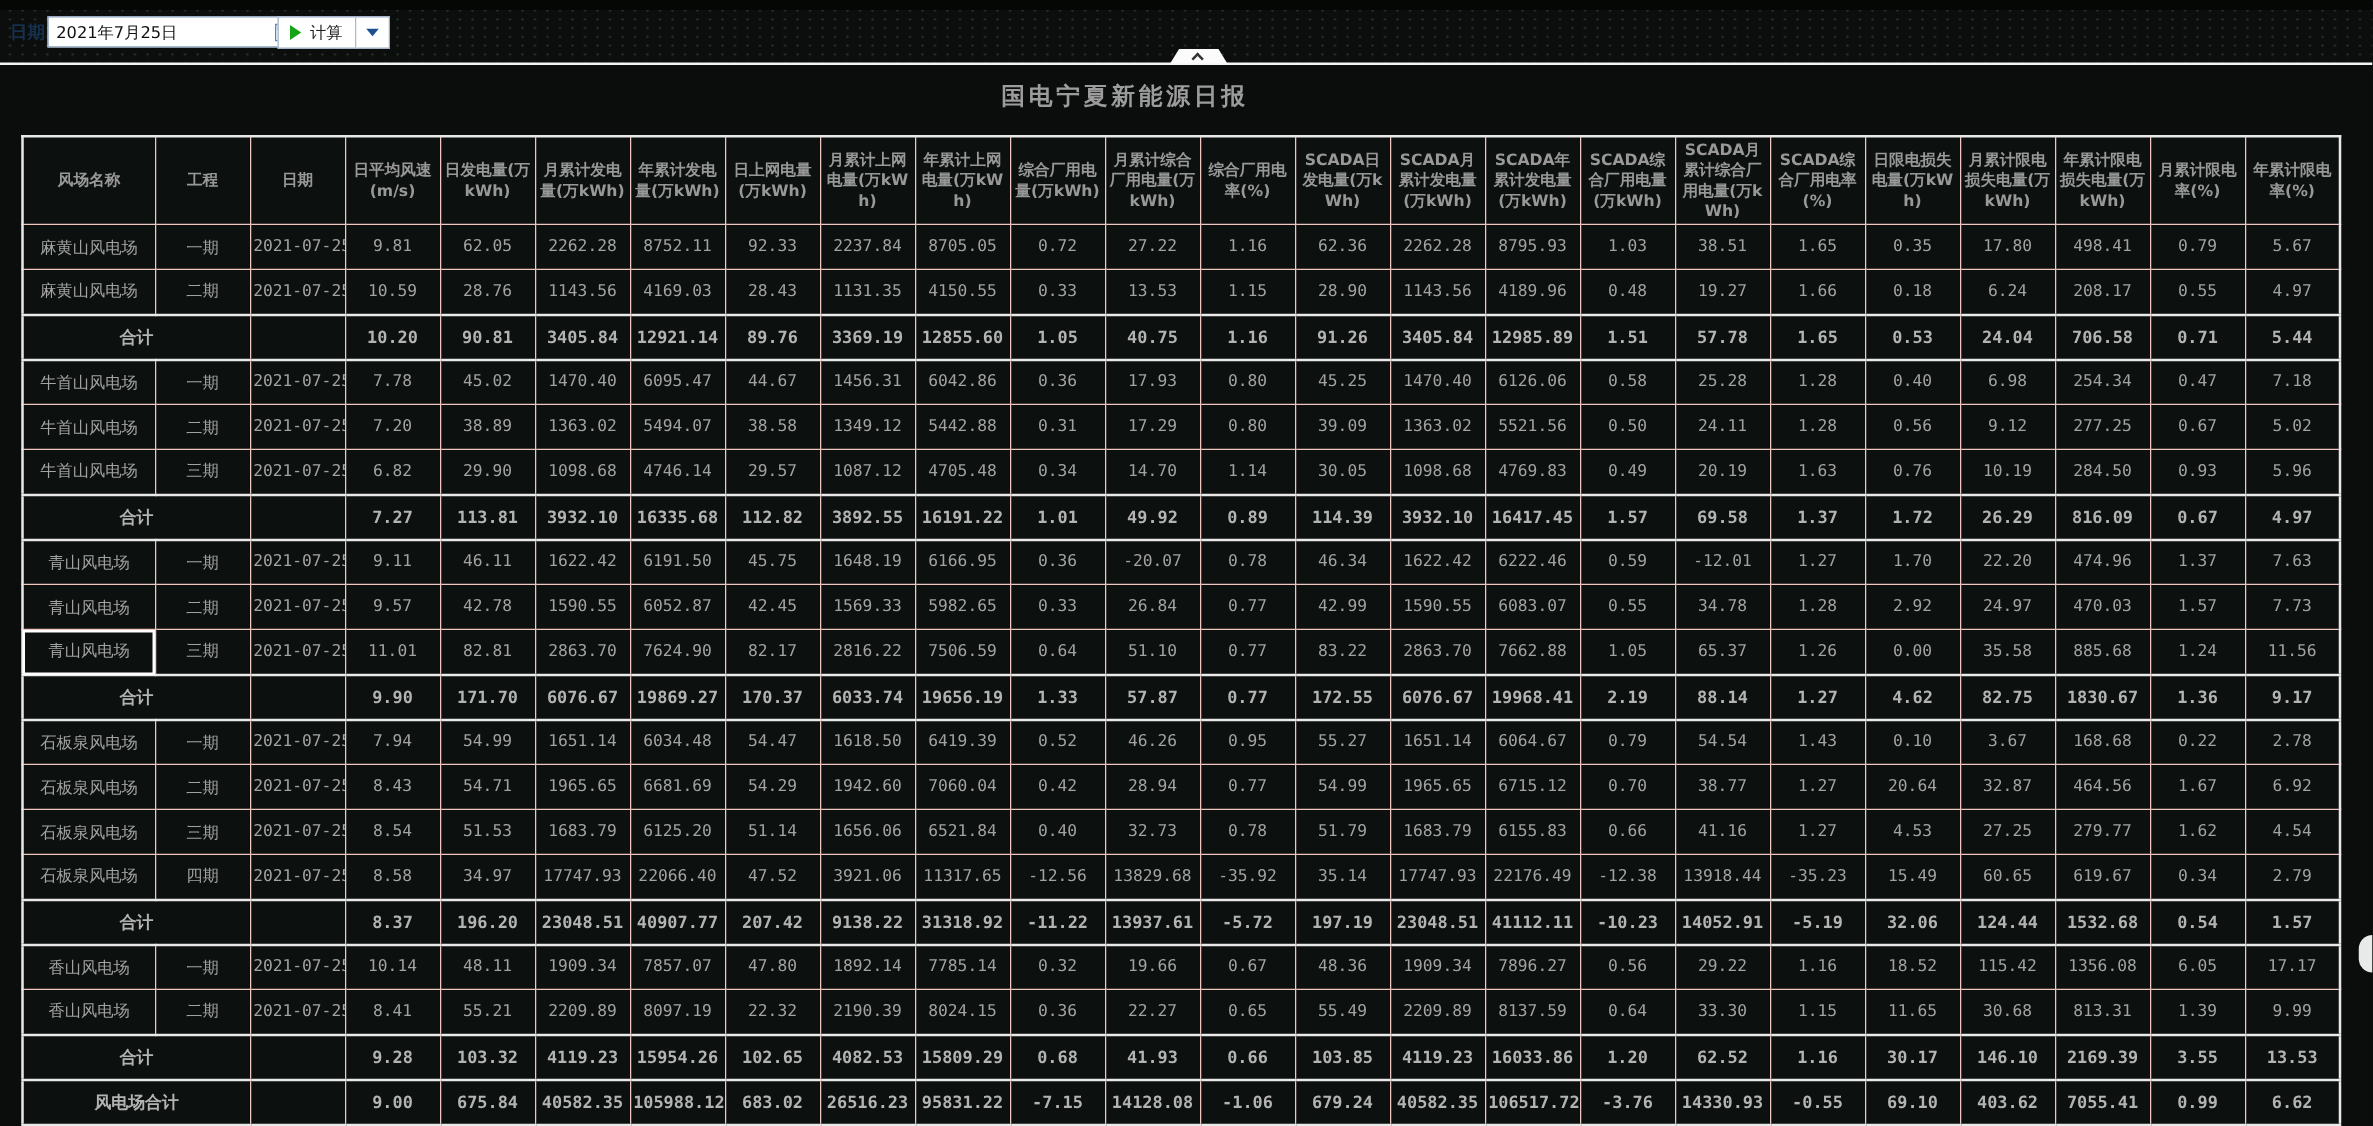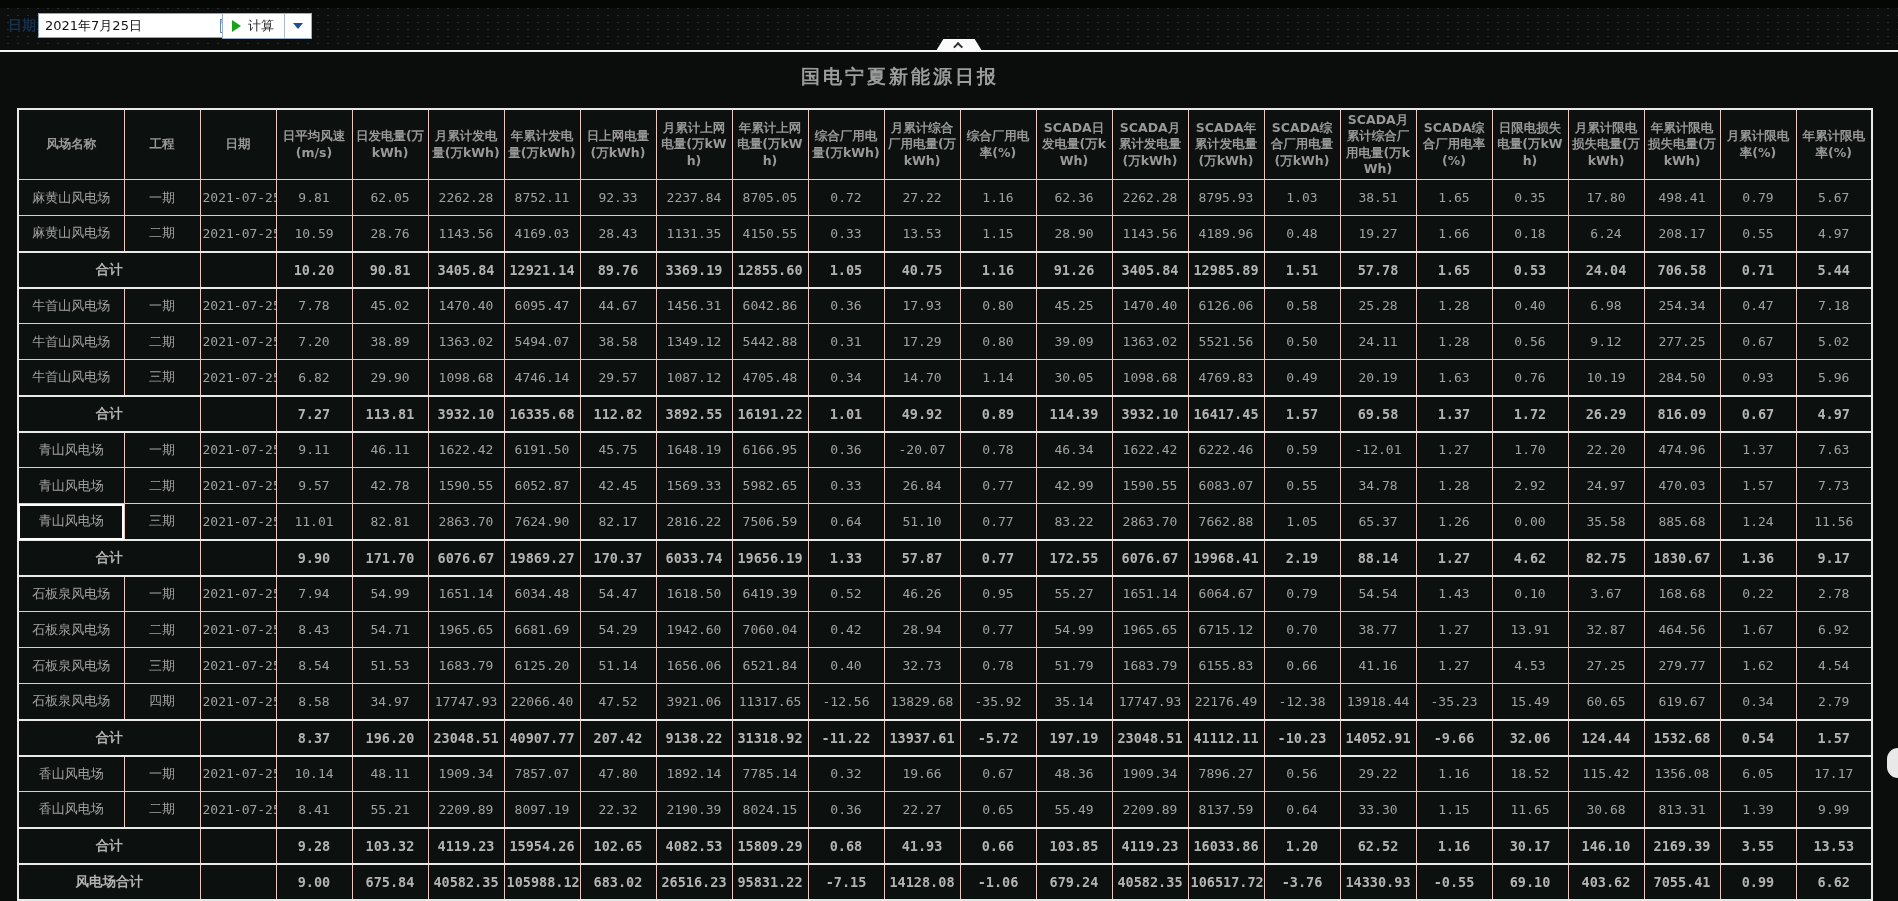--- a/index.html
+++ b/index.html
@@ -455,21 +455,21 @@
         <td>7060.04</td>
         <td>0.42</td>
         <td>28.94</td>
         <td>0.77</td>
         <td>54.99</td>
         <td>1965.65</td>
         <td>6715.12</td>
         <td>0.70</td>
         <td>38.77</td>
         <td>1.27</td>
-        <td>13.91</td>
+        <td>20.64</td>
         <td>32.87</td>
         <td>464.56</td>
         <td>1.67</td>
         <td>6.92</td>
       </tr>
       <tr class="data">
         <td class="cjk">石板泉风电场</td>
         <td class="cjk">三期</td>
         <td>2021-07-25</td>
         <td>8.54</td>
@@ -531,21 +531,21 @@
         <td>9138.22</td>
         <td>31318.92</td>
         <td>-11.22</td>
         <td>13937.61</td>
         <td>-5.72</td>
         <td>197.19</td>
         <td>23048.51</td>
         <td>41112.11</td>
         <td>-10.23</td>
         <td>14052.91</td>
-        <td>-9.66</td>
+        <td>-5.19</td>
         <td>32.06</td>
         <td>124.44</td>
         <td>1532.68</td>
         <td>0.54</td>
         <td>1.57</td>
       </tr>
       <tr class="data">
         <td class="cjk">香山风电场</td>
         <td class="cjk">一期</td>
         <td>2021-07-25</td>

